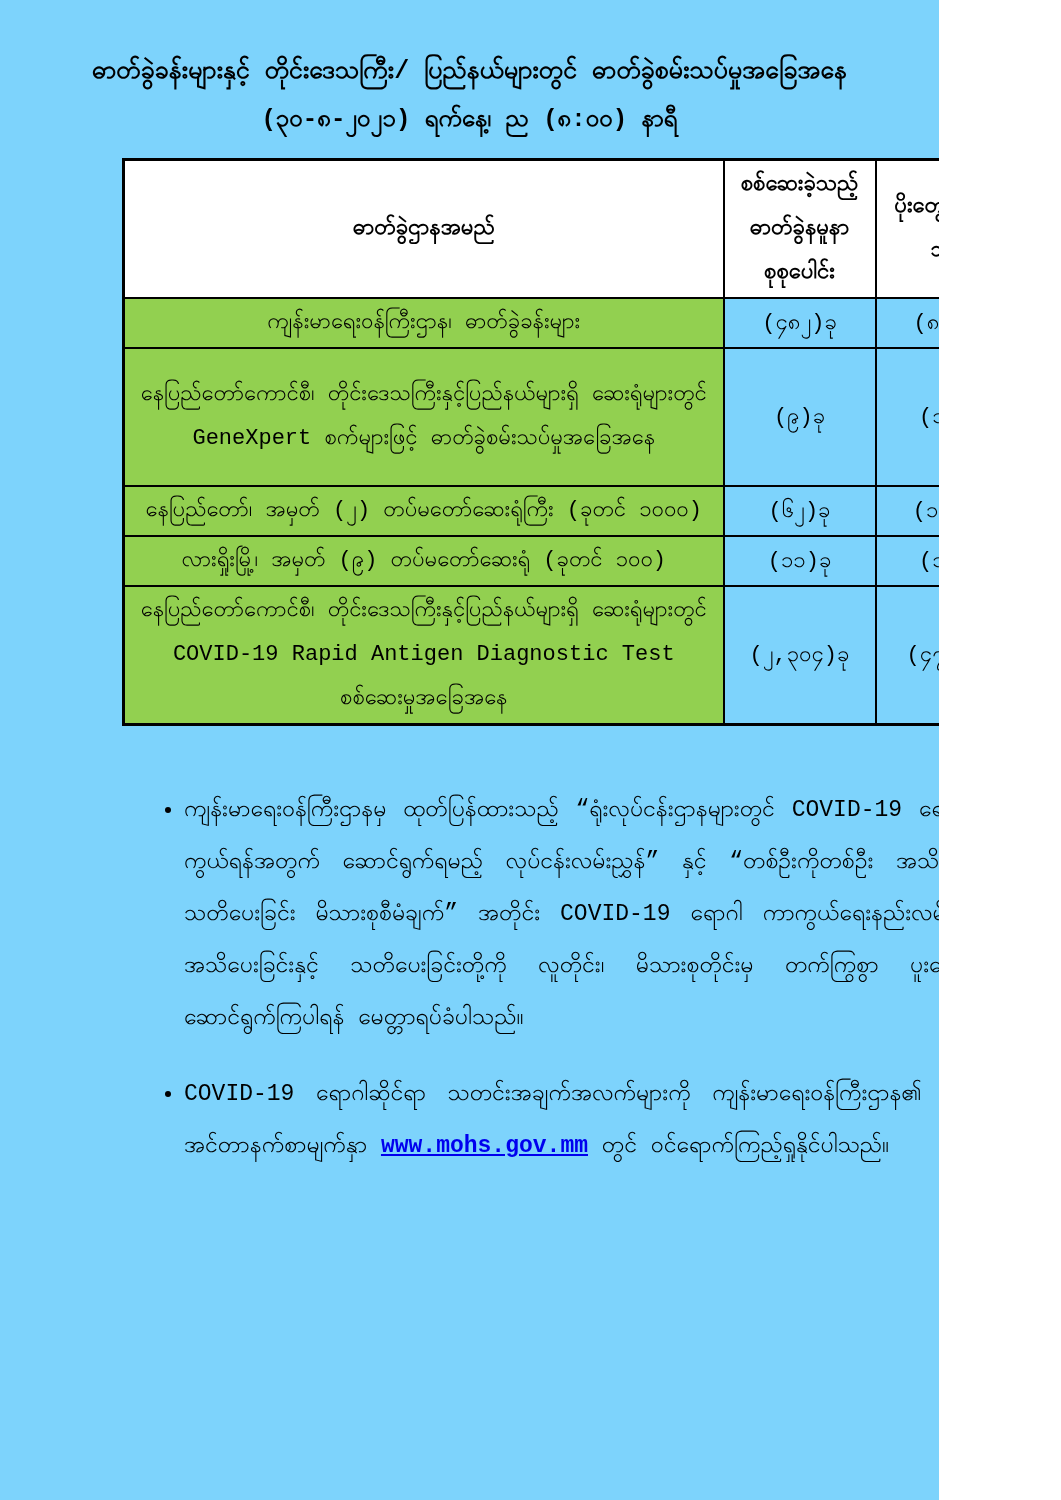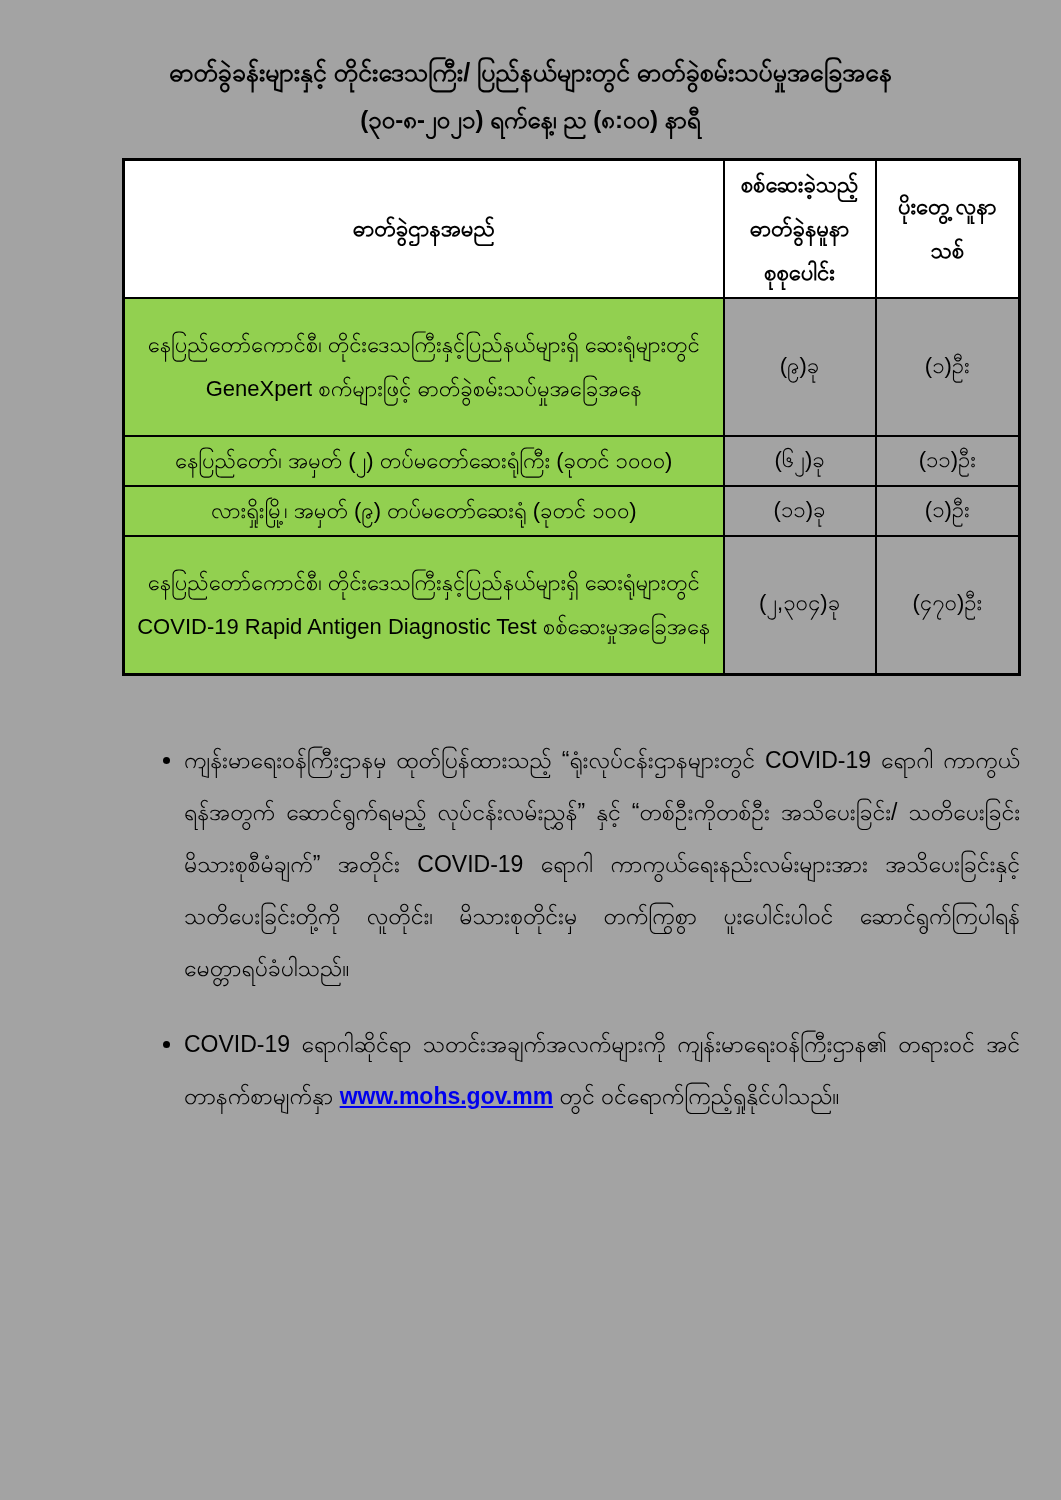--- a/index.html
+++ b/index.html
@@ -1,20 +1,20 @@
 <!DOCTYPE html>
 <html><head>
 <meta charset="utf-8">
 <style>
   html,body{margin:0;padding:0;background:#ffffff;}
   .page{
     position:relative;
-    width:1061px;height:1500px;
-    background:#a3a3a3;
-    font-family:Liberation Sans, sans-serif;
+    width:939px;height:1500px;
+    background:#7dd3fc;
+    font-family:Liberation Mono, monospace;
     color:#000000;
     overflow:hidden;
   }
   .doc-title{
     padding-top:48px;
     text-align:center;
     font-weight:bold;
     font-size:25px;
     line-height:48px;
   }
@@ -81,20 +81,25 @@
         <col class="c-pos">
     </colgroup>
     <thead>
       <tr class="header-row">
         <th>ဓာတ်ခွဲဌာနအမည်</th>
         <th>စစ်ဆေးခဲ့သည့် ဓာတ်ခွဲနမူနာ စုစုပေါင်း</th>
         <th>ပိုးတွေ့ လူနာသစ်</th>
       </tr>
     </thead>
     <tbody>
+      <tr class="h-1line">
+        <td class="name-cell">ကျန်းမာရေးဝန်ကြီးဌာန၊ ဓာတ်ခွဲခန်းများ</td>
+        <td>(၄၈၂)ခု</td>
+        <td>(၈၂)ဦး</td>
+      </tr>
       <tr class="h-3line">
         <td class="name-cell">နေပြည်တော်ကောင်စီ၊ တိုင်းဒေသကြီးနှင့်ပြည်နယ်များရှိ ဆေးရုံများတွင် GeneXpert စက်များဖြင့် ဓာတ်ခွဲစမ်းသပ်မှုအခြေအနေ</td>
         <td>(၉)ခု</td>
         <td>(၁)ဦး</td>
       </tr>
       <tr class="h-1line">
         <td class="name-cell">နေပြည်တော်၊ အမှတ် (၂) တပ်မတော်ဆေးရုံကြီး (ခုတင် ၁၀၀၀)</td>
         <td>(၆၂)ခု</td>
         <td>(၁၁)ဦး</td>
       </tr>

